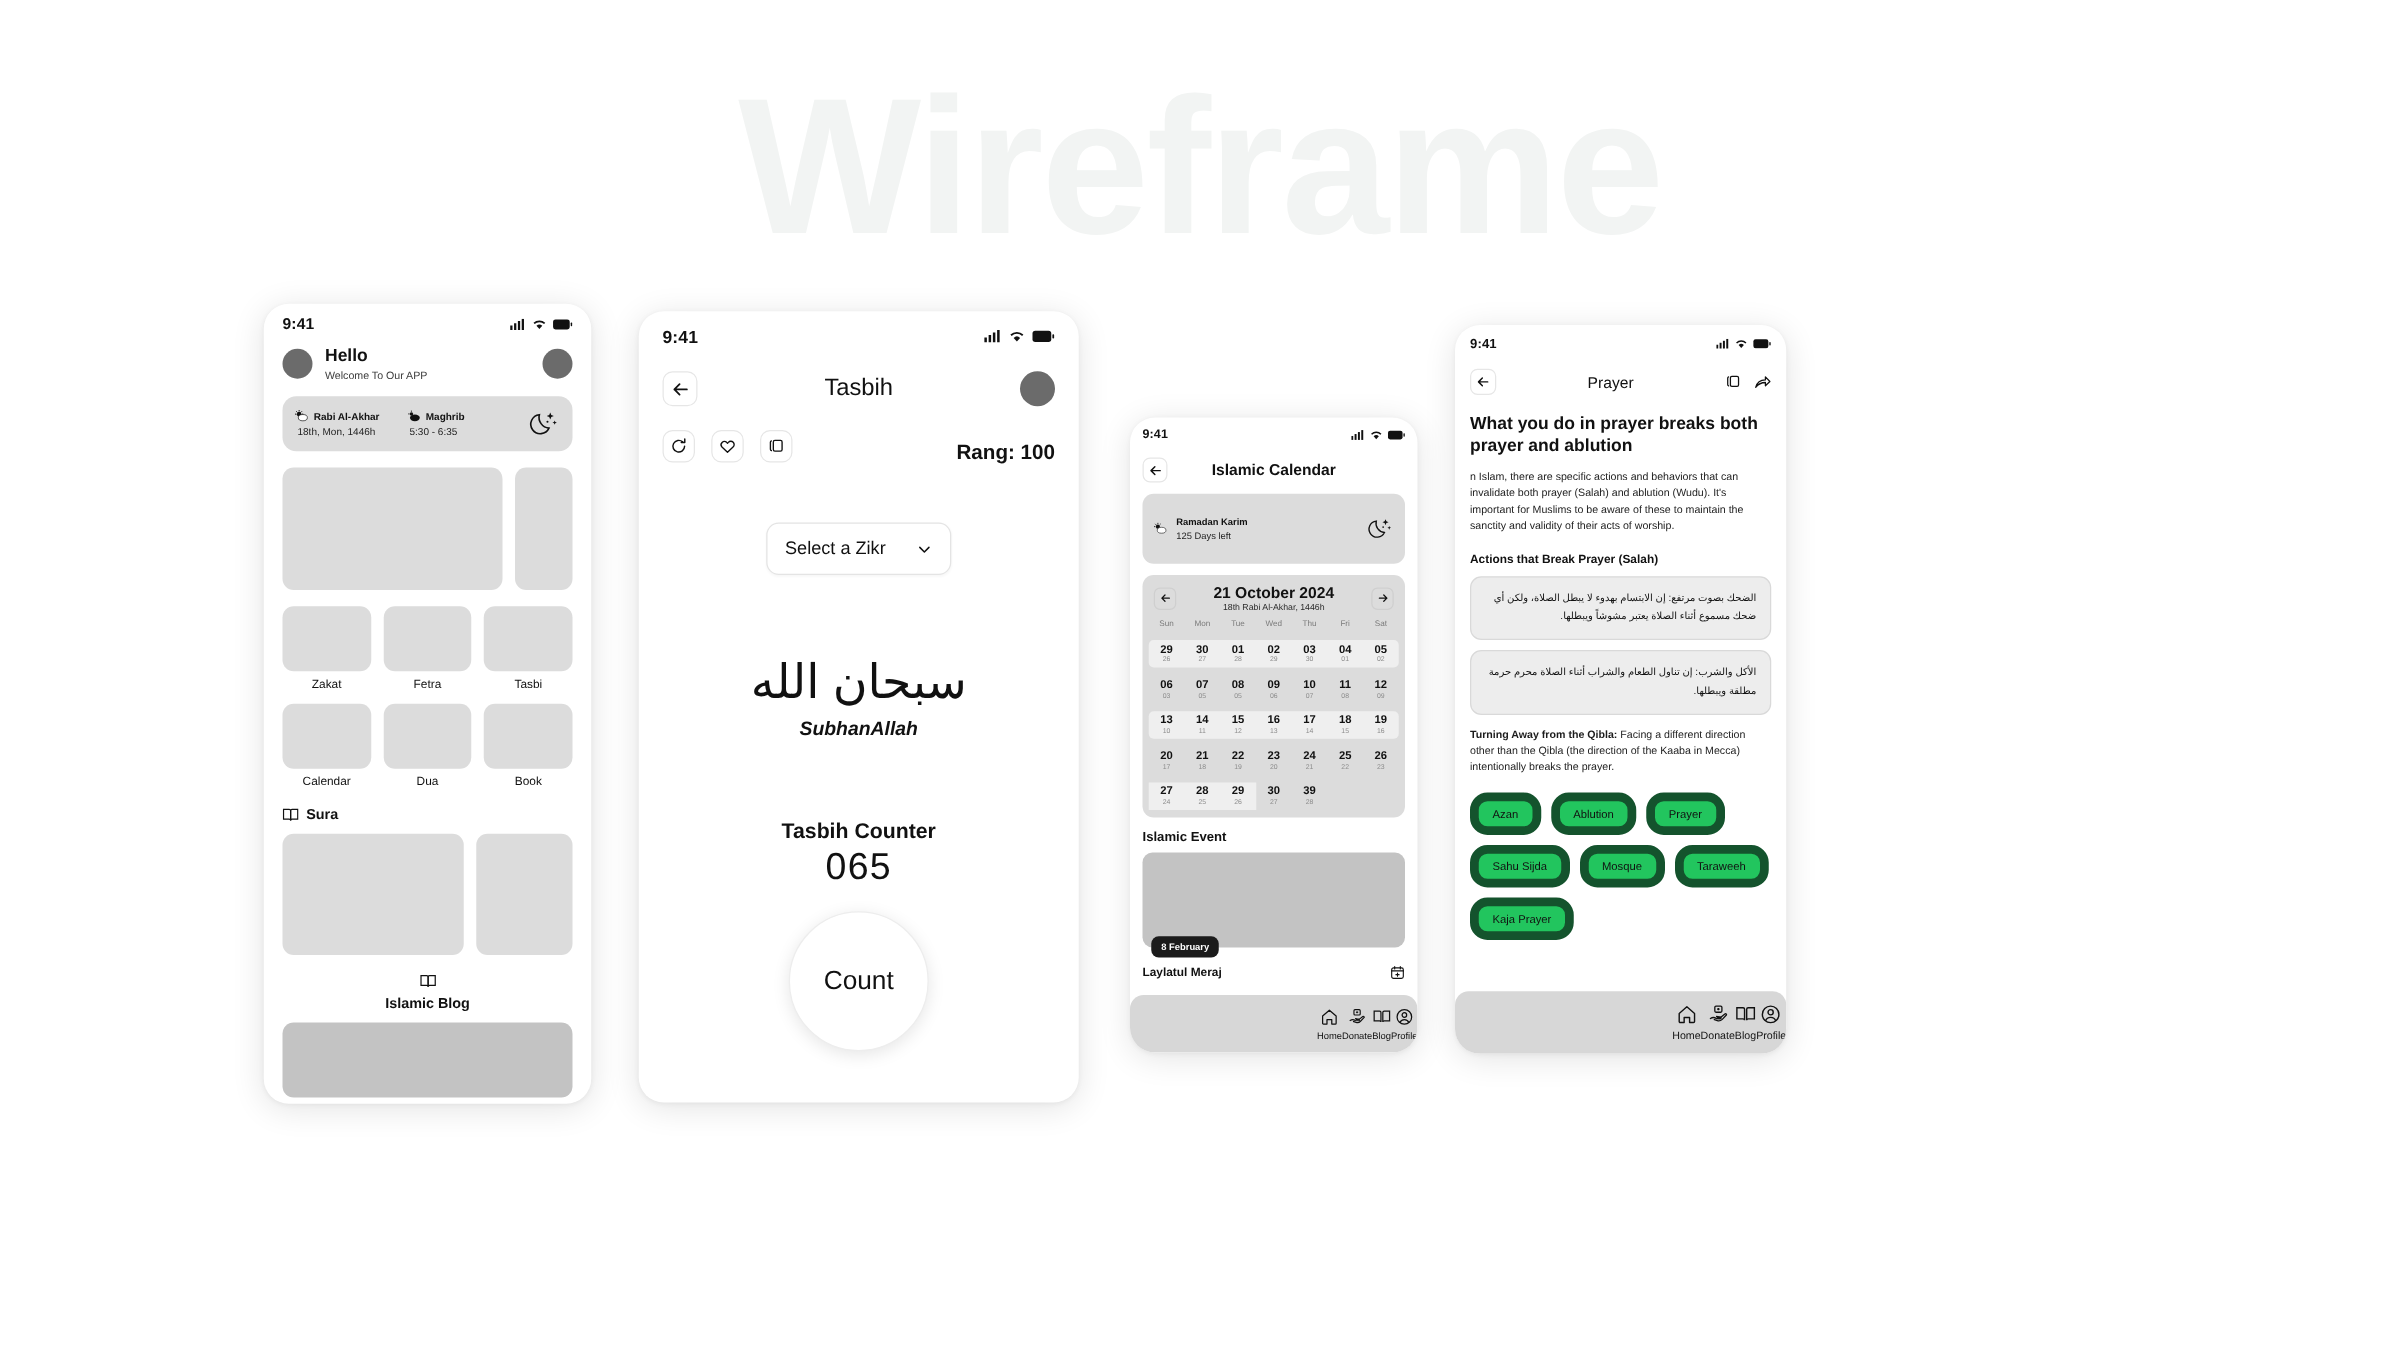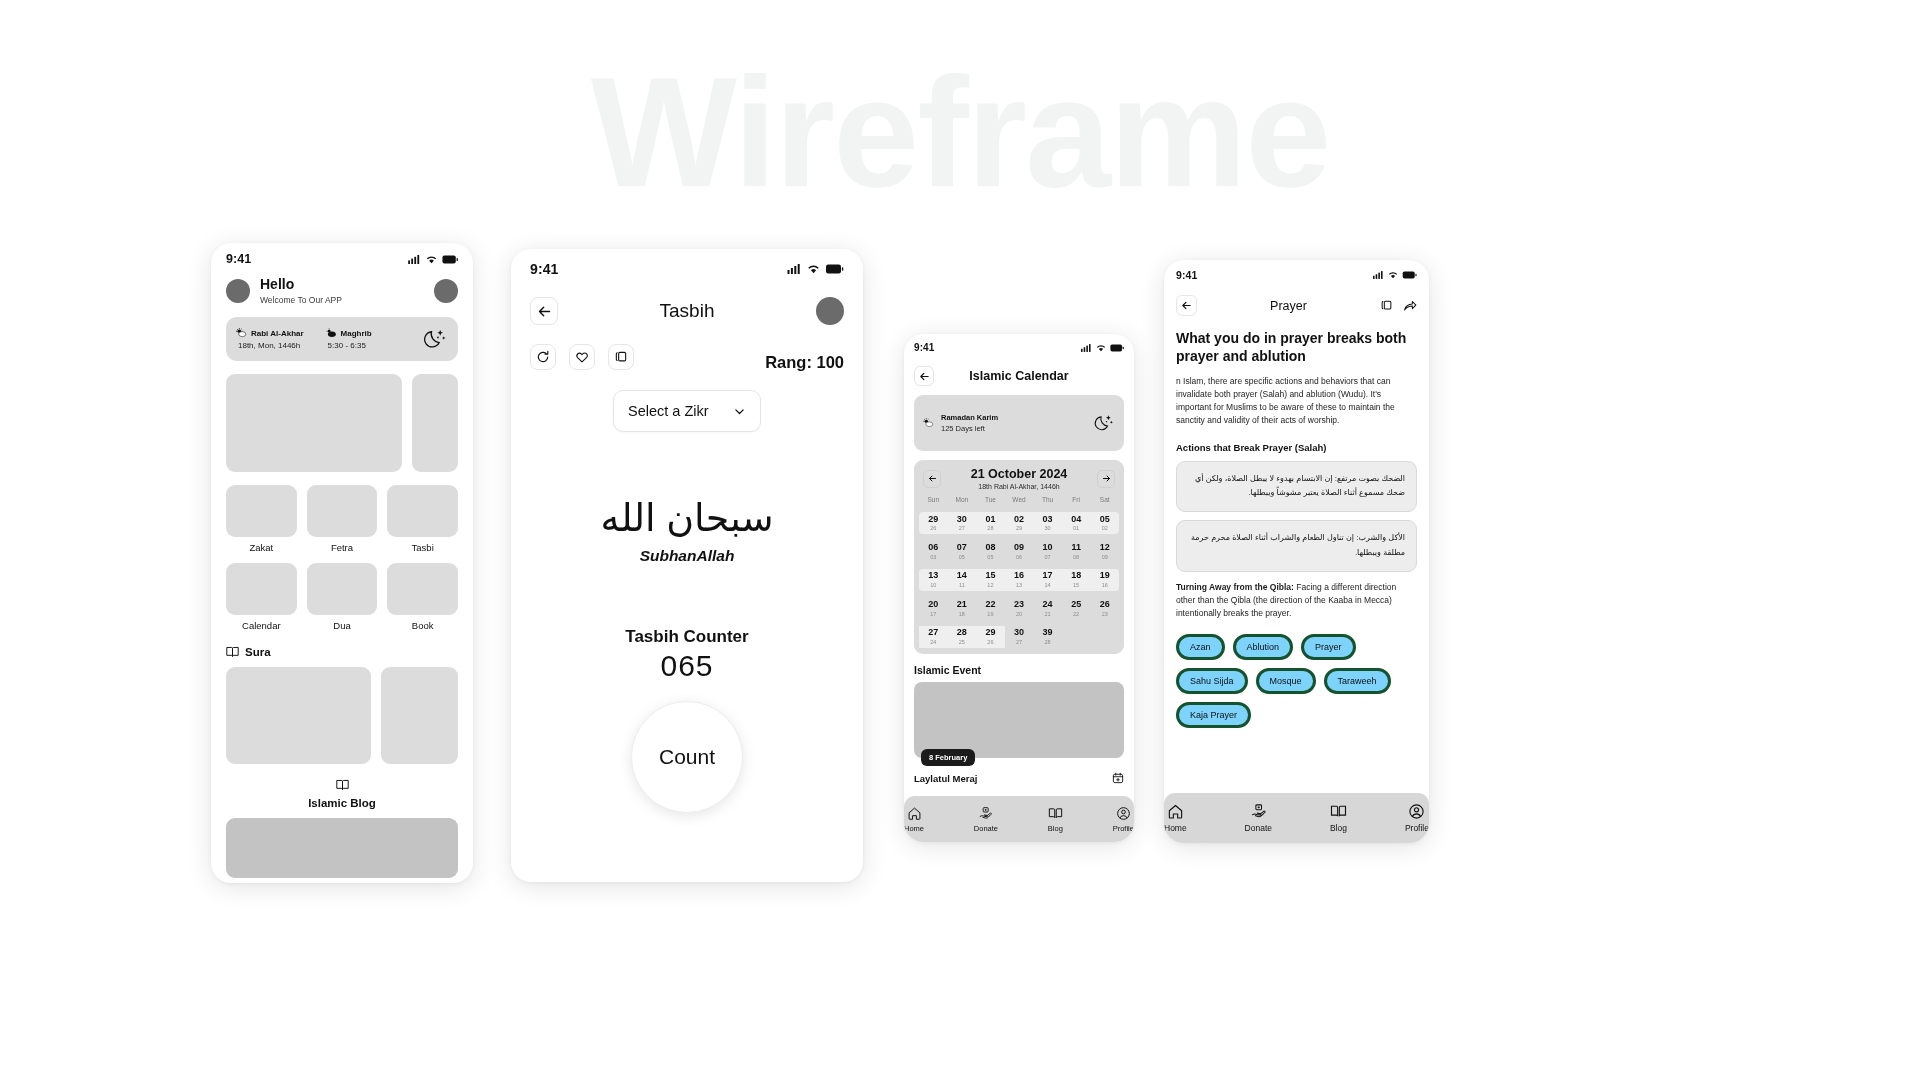--- a/index.html
+++ b/index.html
@@ -113,36 +113,36 @@
   .cal-h { font-size:5.5px; color:#8d8d8d; line-height:1.2; margin-top:1px;}
   .cal-week-hl { background:#efefef; border-radius:4px; }
   .event-head { font-size:10.5px; font-weight:700; color:#111; margin-top:10px;}
   .event-img { background:#c3c3c3; border-radius:8px; height:76px; margin-top:6px; position:relative;}
   .event-badge { position:absolute; left:7px; bottom:-8px; background:#1b1b1b; color:#fff;
                  font-size:7.5px; font-weight:600; border-radius:6px; padding:4px 8px;}
   .event-row { display:flex; align-items:center; justify-content:space-between; margin-top:14px;}
   .event-name { font-size:9.5px; font-weight:600; color:#111;}
   .bottomnav {
     position:absolute; left:0; right:0; bottom:0; height:46px; background:#d7d7d7;
-    border-radius: 11px 11px 0 0; display:flex; align-items:center; justify-content:space-between;
+    border-radius: 11px 11px 0 0; display:flex; align-items:center; justify-content:flex-end;
   }
   .navitem { display:flex; flex-direction:column; align-items:center; gap:3px; }
   .navlabel { font-size:7.5px; color:#111; }
 
   
   #phone-prayer { left: 1164px; top: 260px; width: 265px; height: 583px; }
   #phone-prayer .pad { padding: 0 12px; }
   .pr-title { font-size:12.5px; font-weight:500; color:#111;}
   .pr-h1 { font-size:14px; font-weight:700; color:#111; line-height:1.28; margin-top:14px;}
   .pr-body { font-size:8.5px; color:#1c1c1c; line-height:1.55; margin-top:9px;}
   .pr-h2 { font-size:9.5px; font-weight:700; color:#111; margin-top:14px;}
   .pr-ar-box { background:#ededed; border:1px solid #d9d9d9; border-radius:9px; padding:10px 11px; margin-top:8px;}
   .pr-ar { font-size:8px; color:#111; direction:rtl; text-align:right; line-height:1.85;}
   .chips { display:flex; flex-wrap:wrap; gap:8px; margin-top:14px;}
-  .chip { border:3px solid #14532d; border-radius:14px; padding:5px 11px; font-size:9px; color:#111; background:#7dd3fc;}
+  .chip { border:7px solid #14532d; border-radius:14px; padding:5px 11px; font-size:9px; color:#111; background:#22c55e;}
   #phone-prayer .bottomnav { height:50px; }
 
   svg { display:block; }
 </style>
 </head>
 <body>
 
 <div id="wireframe-watermark">Wireframe</div>
 
 <div class="phone" id="phone-home">
@@ -313,21 +313,21 @@
       </div>
       <div class="iconbtn" style="width:26px;height:26px;margin-left:13px;">
         <svg width="14" height="14" viewBox="0 0 18 18">
             <rect x="6" y="3" width="9" height="11" rx="1.6" stroke="#111" stroke-width="1.4" fill="none"></rect>
             <path d="M4 13.5A1.6 1.6 0 0 1 3 12V5a1.6 1.6 0 0 1 1-1.5" stroke="#111" stroke-width="1.4" fill="none" stroke-linecap="round"></path>
           </svg>
       </div>
       <div class="rang">Rang: 100</div>
     </div>
 
-    <div style="margin-top:20px;">
+    <div style="margin-top:48px;">
       <div class="select-zikr">
         <span>Select a Zikr</span>
         <svg width="13" height="13" viewBox="0 0 16 16">
             <path d="M3.5 6l4.5 4.5L12.5 6" stroke="#111" stroke-width="1.5" fill="none" stroke-linecap="round" stroke-linejoin="round"></path>
           </svg>
       </div>
     </div>
 
     <div class="arabic" style="margin-top:64px;">سبحان الله</div>
     <div class="translit">SubhanAllah</div>

